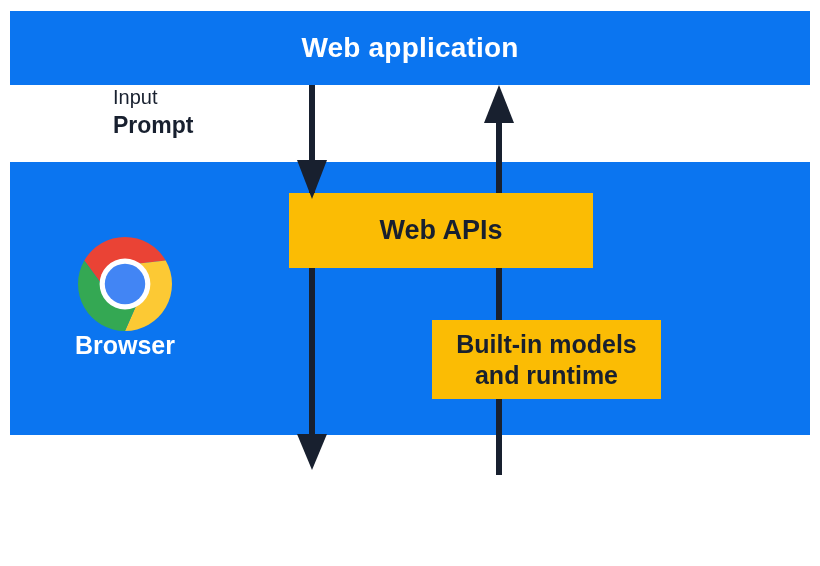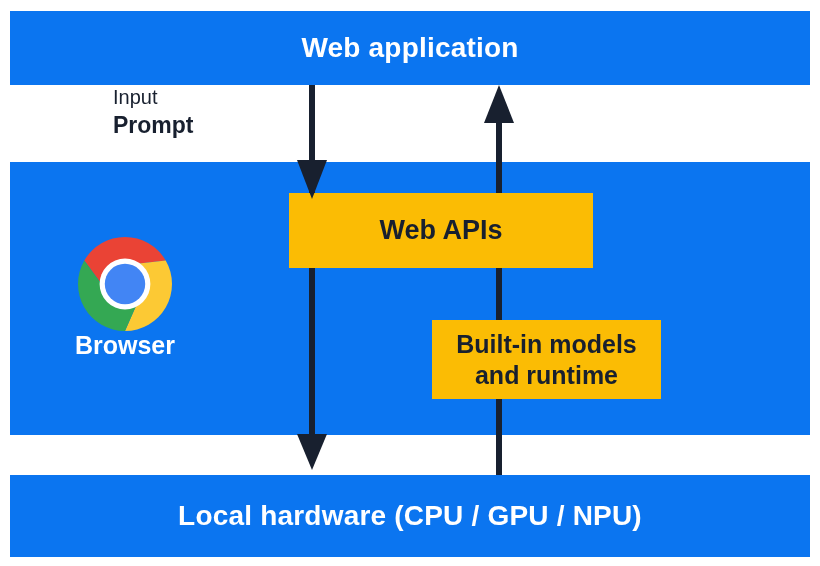--- a/index.html
+++ b/index.html
@@ -102,17 +102,14 @@
     <svg class="chrome-logo" width="94" height="94" viewBox="-100 -100 200 200" aria-hidden="true">
       <path d="M -86.6 -50 A 100 100 0 0 1 86.6 -50 L 25 -43.3 A 50 50 0 0 0 -50 0 Z" fill="#ea4335"></path>
       <path d="M 86.6 -50 A 100 100 0 0 1 0 100 L 25 43.3 A 50 50 0 0 0 25 -43.3 Z" fill="#fcc934"></path>
       <path d="M -86.6 -50 L -50 0 A 50 50 0 0 0 25 43.3 L 0 100 A 100 100 0 0 1 -86.6 -50 Z" fill="#34a853"></path>
       <circle cx="0" cy="0" r="54" fill="#ffffff"></circle>
       <circle cx="0" cy="0" r="43" fill="#4285f4"></circle>
     </svg>
     <div class="browser-label">Browser</div>
   </div>
 
-  <div class="bar bottom-bar">
-    <span class="bar-label">Local hardware (CPU / GPU / NPU)</span>
-  </div>
 
 </div>
 
 </body></html>

